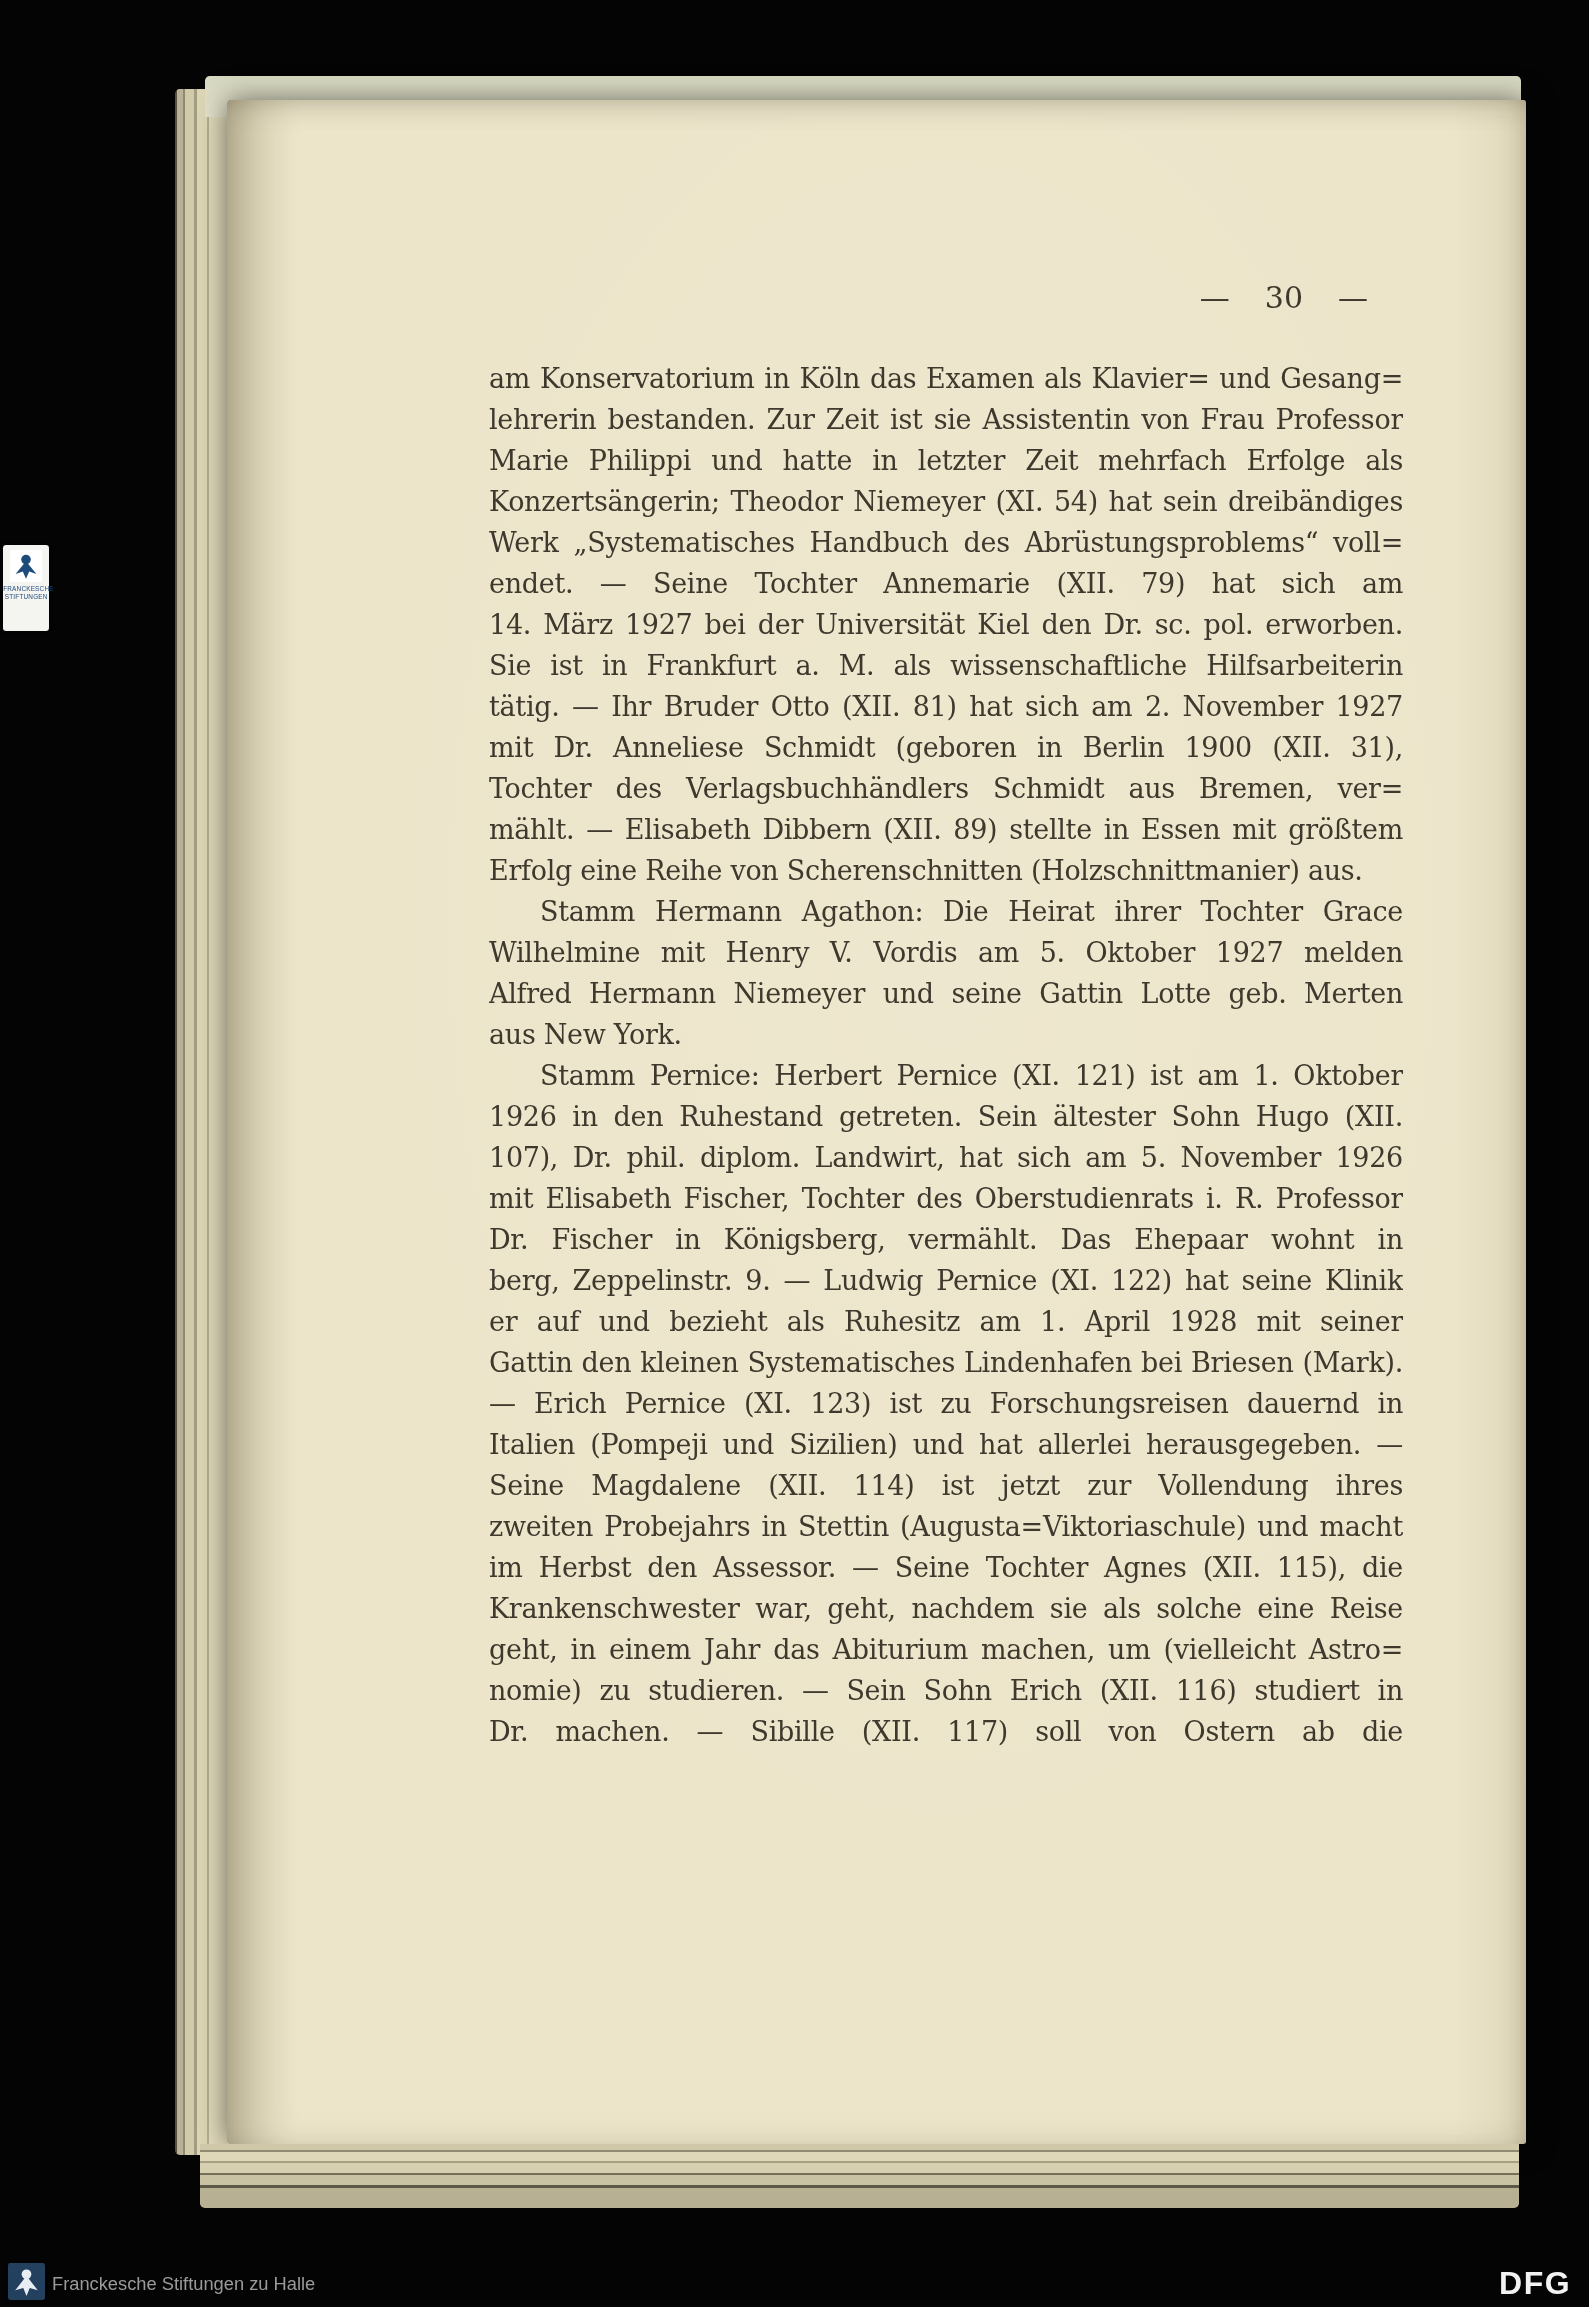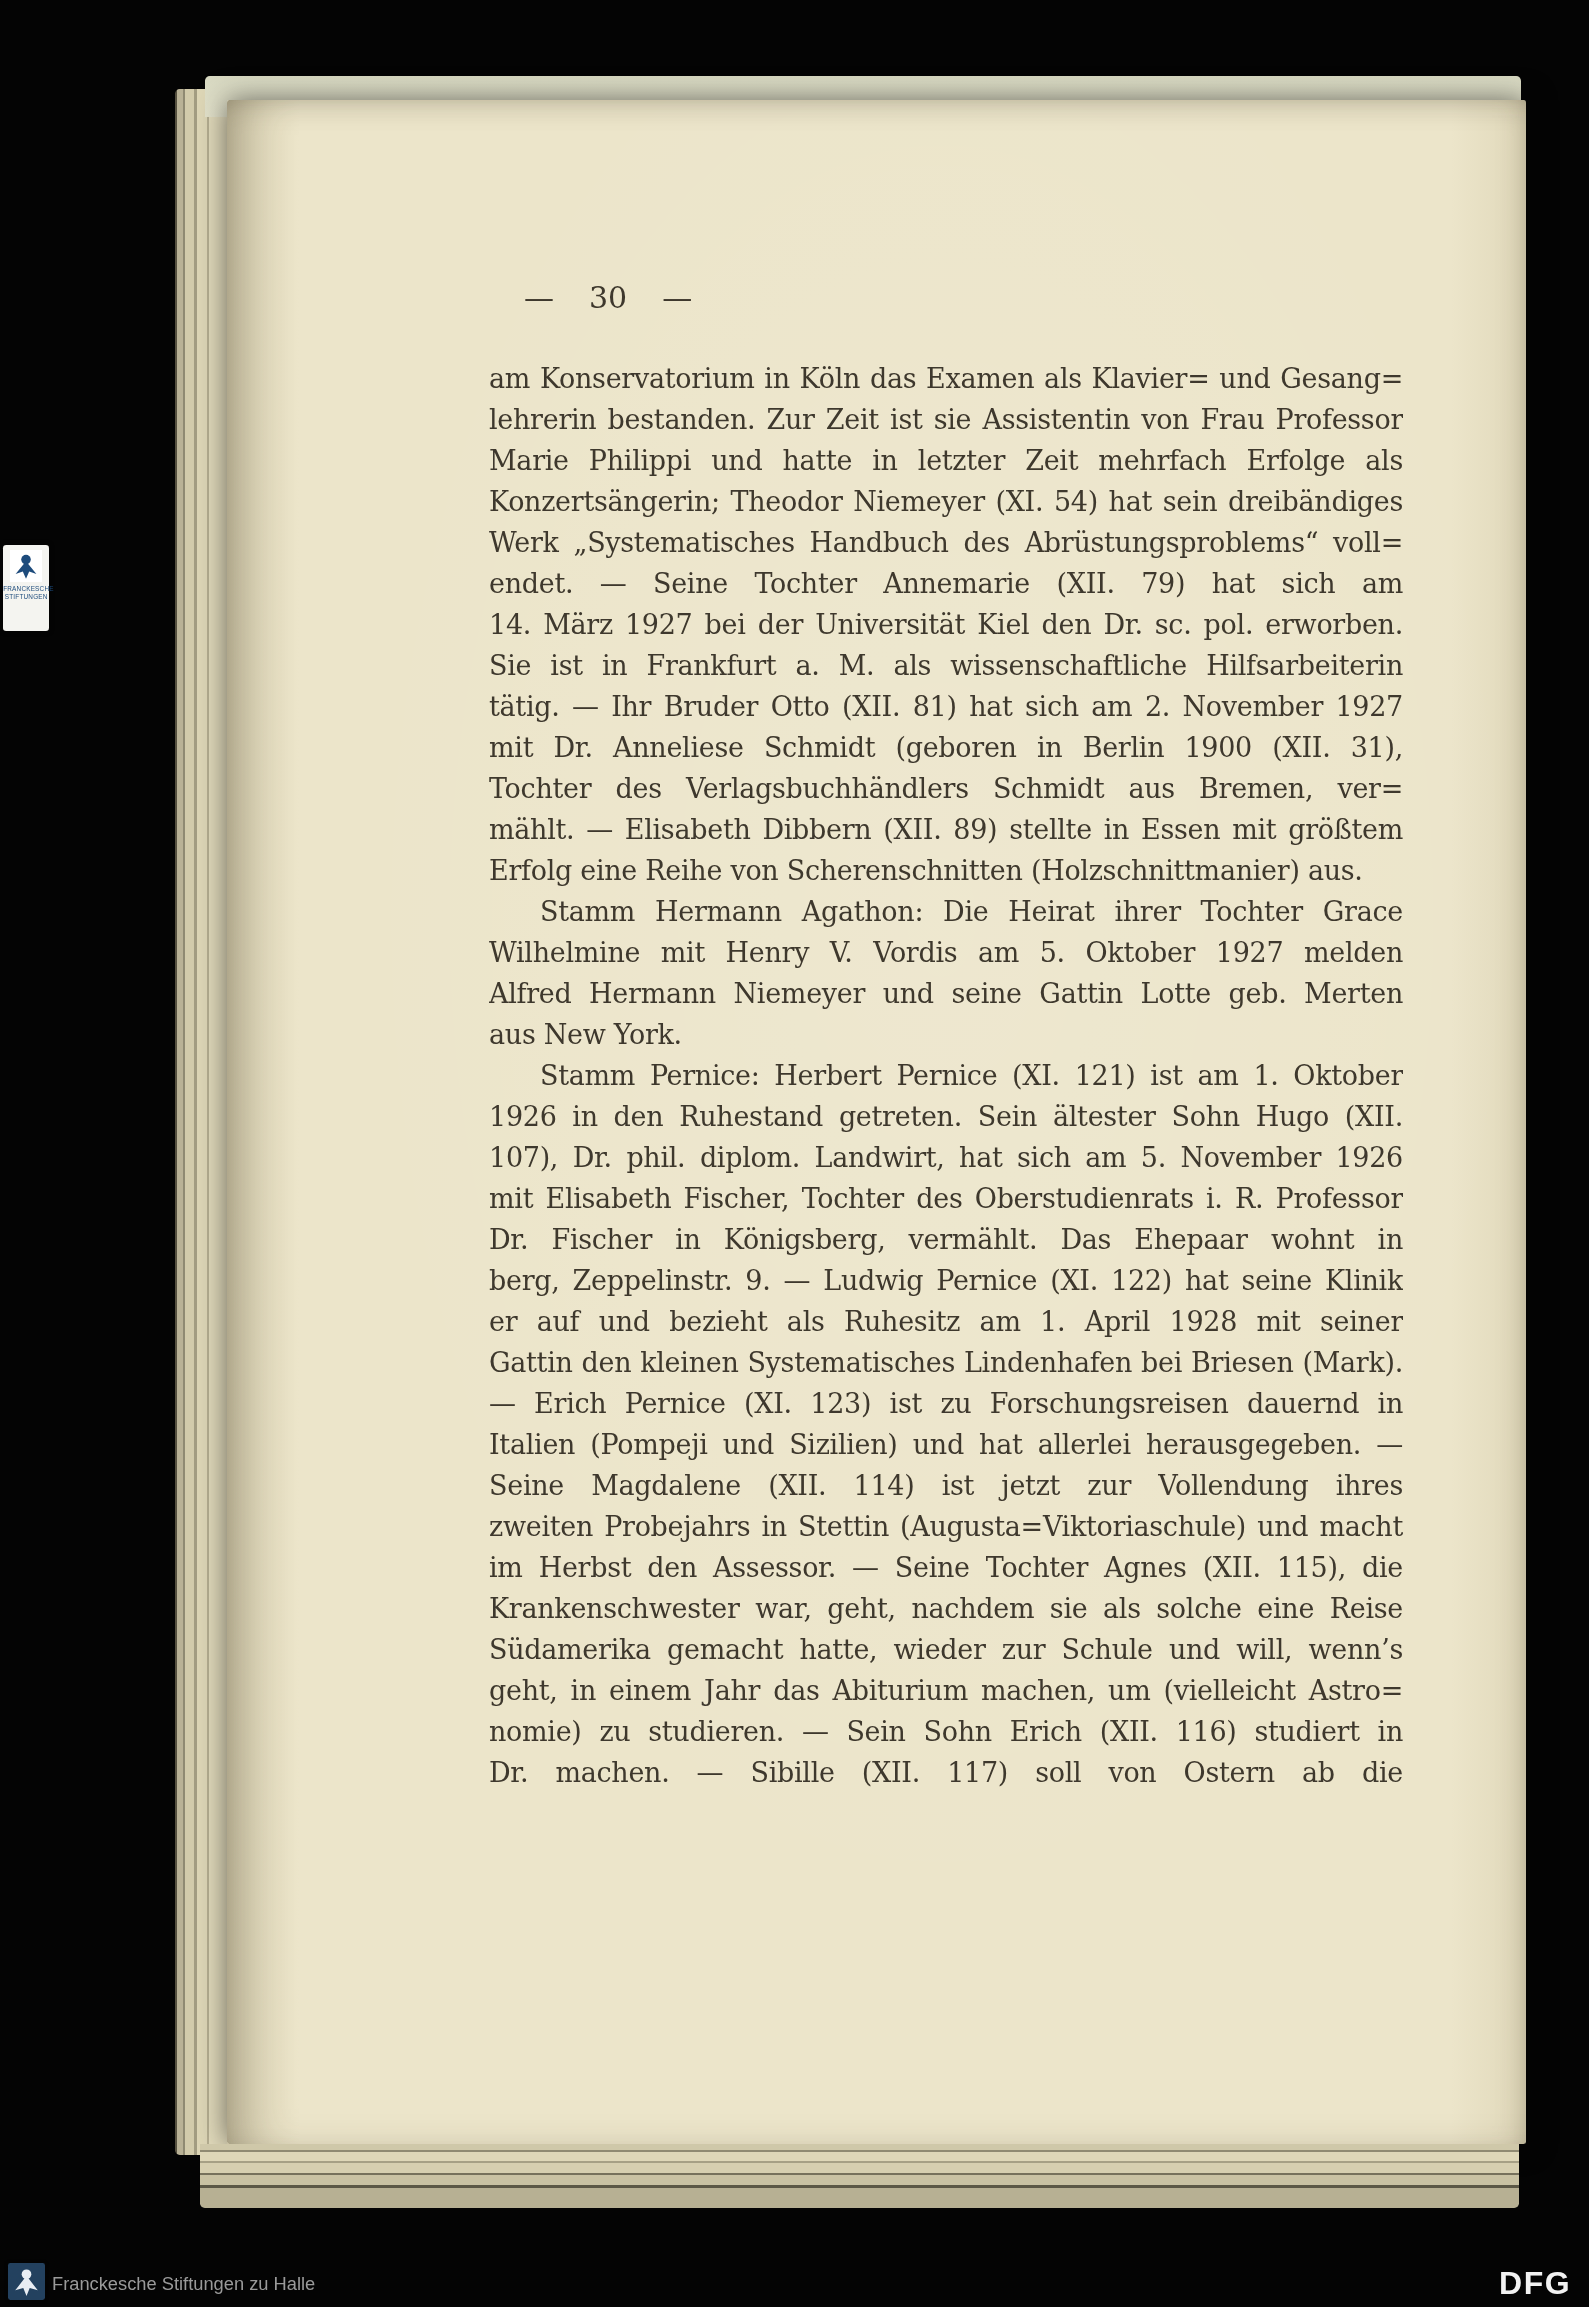--- a/index.html
+++ b/index.html
@@ -51,21 +51,21 @@
     background: repeating-linear-gradient(to bottom,
       #cfc8a9 0 5.6px, #8f8a72 5.6px 8px, #ded7b8 8px 16.7px,
       #a6a085 16.7px 19px, #d6cfb0 19px 29px, #76715c 29px 31px,
       #c9c2a3 31px 41px, #5c5846 41px 44px, #b7b093 44px 64px);
     border-radius: 0 0 4.8px 4.8px;
   }
 
   
   .page-number {
     left: 489px; top: 280px; width: 914px; height: 45px;
-    text-align: left;
+    text-align: right;
     font-size: 30px;
     color: var(--ink, #3e382d);
   }
   .page-number .dash { margin: 0 35px; }
 
   
   .text-block {
     left: 489px; top: 358px; width: 914px;
     color: var(--ink, #3e382d);
     font-size: 27px;
@@ -170,21 +170,20 @@
       <div class="line">Dr. Fischer in Königsberg, vermählt.  Das Ehepaar wohnt in Königs=</div>
       <div class="line">berg, Zeppelinstr. 9. — Ludwig Pernice (XI. 122) hat seine Klinik</div>
       <div class="line">er auf und bezieht als Ruhesitz am 1. April 1928 mit seiner</div>
       <div class="line">Gattin den kleinen Systematisches Lindenhafen bei Briesen (Mark).</div>
       <div class="line">— Erich Pernice (XI. 123) ist zu Forschungsreisen dauernd in</div>
       <div class="line">Italien (Pompeji und Sizilien) und hat allerlei herausgegeben. —</div>
       <div class="line">Seine Magdalene (XII. 114) ist jetzt zur Vollendung ihres</div>
       <div class="line">zweiten Probejahrs in Stettin (Augusta=Viktoriaschule) und macht</div>
       <div class="line">im Herbst den Assessor. — Seine Tochter Agnes (XII. 115), die</div>
       <div class="line">Krankenschwester war, geht, nachdem sie als solche eine Reise nach</div>
-      <div class="line">Südamerika gemacht hatte, wieder zur Schule und will, wenn’s</div>
       <div class="line">geht, in einem Jahr das Abiturium machen, um (vielleicht Astro=</div>
       <div class="line">nomie) zu studieren. — Sein Sohn Erich (XII. 116) studiert in</div>
       <div class="line">Dr. machen. — Sibille (XII. 117) soll von Ostern ab die</div>
     </div>
   </div>
 
 <div class="abs side-badge">
   <svg width="32" height="32" viewBox="0 0 40 40">
     <rect x="0" y="0" width="40" height="40" fill="#ffffff"></rect>
     <circle cx="20" cy="12" r="6" fill="#1d4b7c"></circle>

